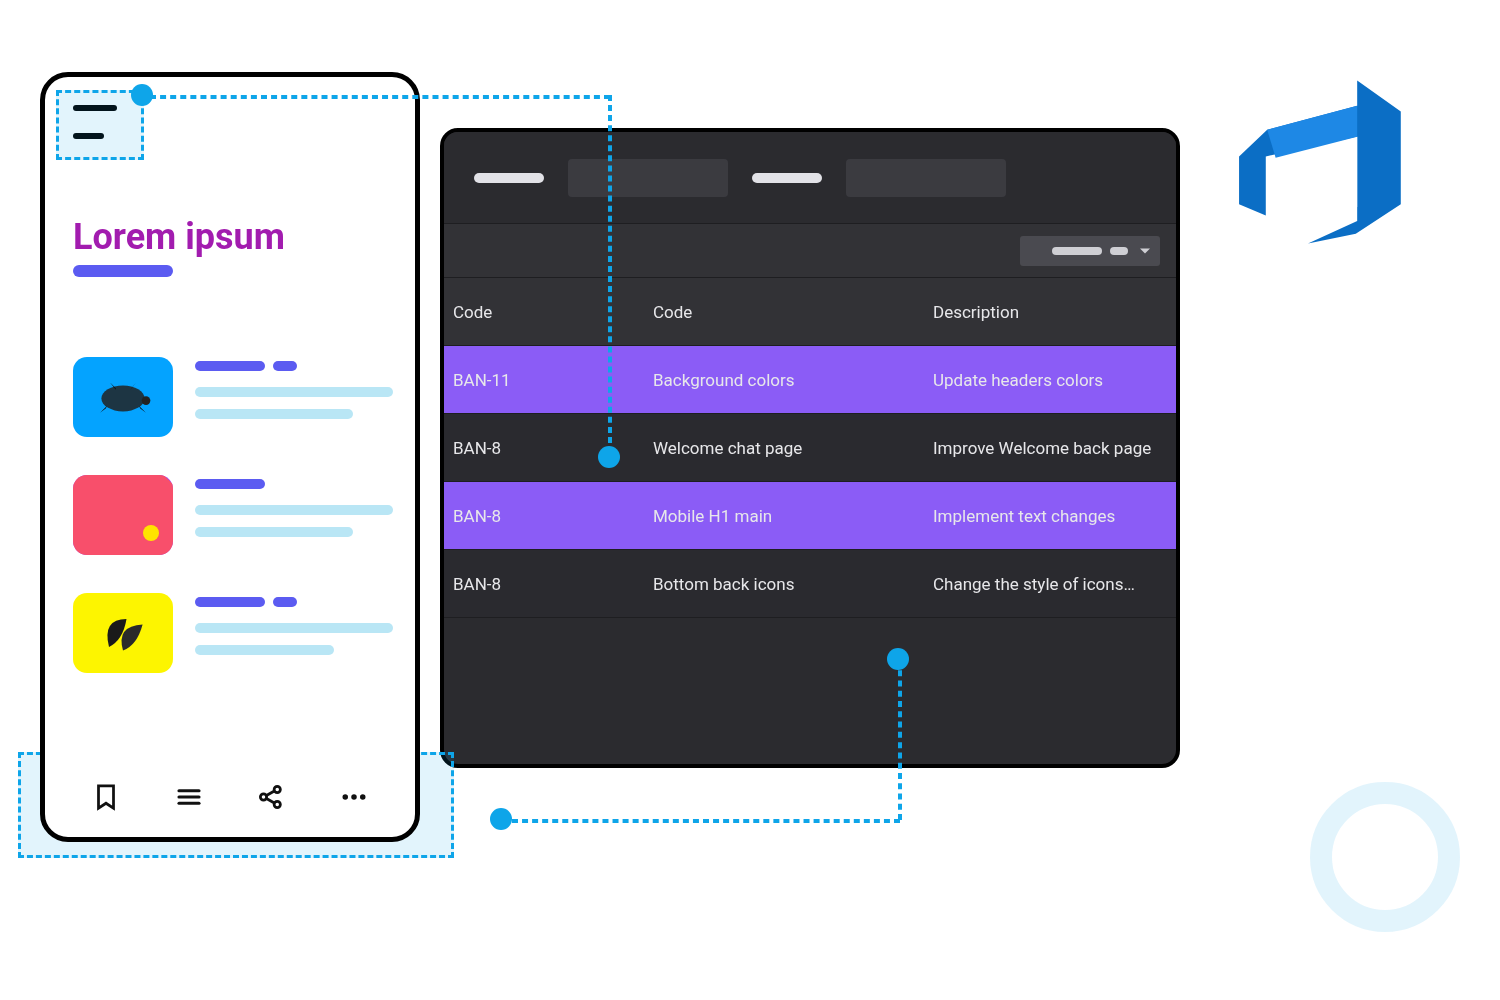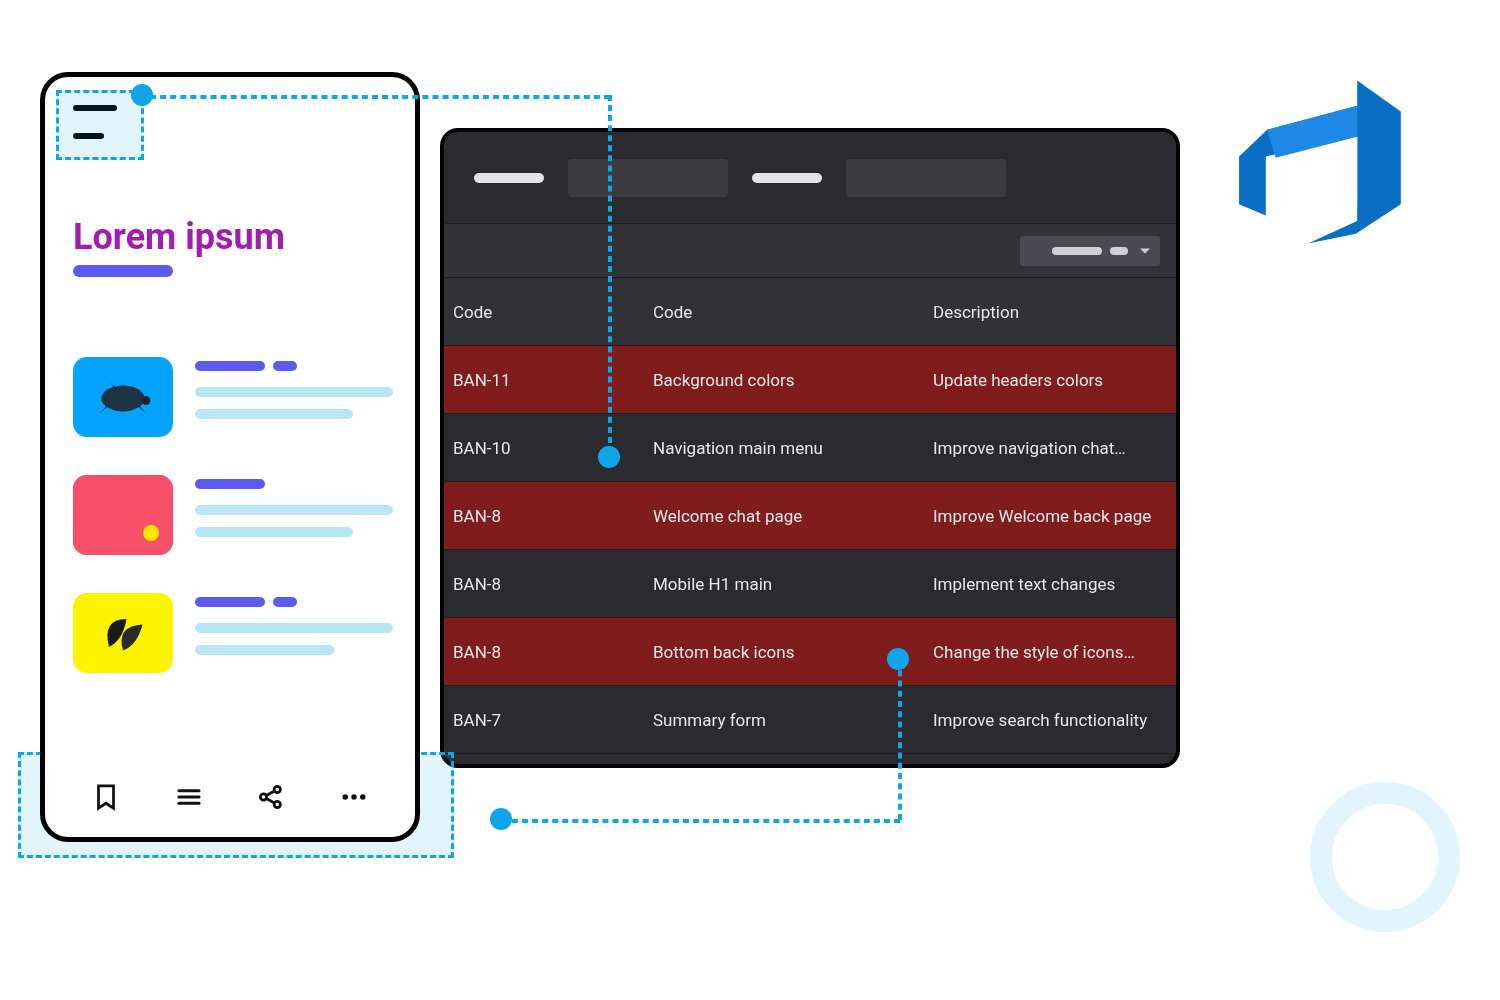--- a/index.html
+++ b/index.html
@@ -248,21 +248,21 @@
 .panel-headrow, .panel-row {
   display: grid;
   grid-template-columns: 200px 280px 1fr;
   align-items: center;
   padding: 0 9px;
   height: 68px;
   font-size: 17px;
   border-bottom: 1px solid #1e1e21;
 }
 .panel-headrow { background: #323236; font-weight: 400; }
-.panel-row { background: #7f1d1d; }
+.panel-row { background: #8b5cf6; }
 .panel-row:nth-child(even){ background:#2a2a2f;}
 .cell { white-space: nowrap; overflow: hidden; text-overflow: ellipsis; }
 
 
 .devops-logo {
   position: absolute;
   top: 72px;
   right: 90px;
   width: 190px;
   height: 180px;
@@ -398,43 +398,33 @@
     <div class="cell">Code</div>
     <div class="cell">Description</div>
   </div>
   <div id="table-body">
       <div class="panel-row">
         <div class="cell">BAN-11</div>
         <div class="cell">Background colors</div>
         <div class="cell">Update headers colors</div>
       </div>
       <div class="panel-row">
-        <div class="cell">BAN-10</div>
-        <div class="cell">Navigation main menu</div>
-        <div class="cell">Improve navigation chat…</div>
-      </div>
-      <div class="panel-row">
         <div class="cell">BAN-8</div>
         <div class="cell">Welcome chat page</div>
         <div class="cell">Improve Welcome back page</div>
       </div>
       <div class="panel-row">
         <div class="cell">BAN-8</div>
         <div class="cell">Mobile H1 main</div>
         <div class="cell">Implement  text changes</div>
       </div>
       <div class="panel-row">
         <div class="cell">BAN-8</div>
         <div class="cell">Bottom back icons</div>
         <div class="cell">Change the style of icons…</div>
-      </div>
-      <div class="panel-row">
-        <div class="cell">BAN-7</div>
-        <div class="cell">Summary form</div>
-        <div class="cell">Improve search functionality</div>
       </div>
     </div>
 </div>
 
 <div class="devops-logo">
   <svg viewBox="0 0 256 256">
     <path fill="#0b6ec5" d="M250 56 L188 12 L188 48 L60 82 L20 120 L20 188 L58 204 L58 120 L188 92 L188 212 L118 244 L186 230 L250 188 Z"></path>
     <path fill="#fff" d="M188 92 L72 122 L72 190 L140 214 L188 192 Z"></path>
     <path fill="#1e88e5" d="M188 48 L188 92 L72 122 L60 82 Z"></path>
   </svg>

